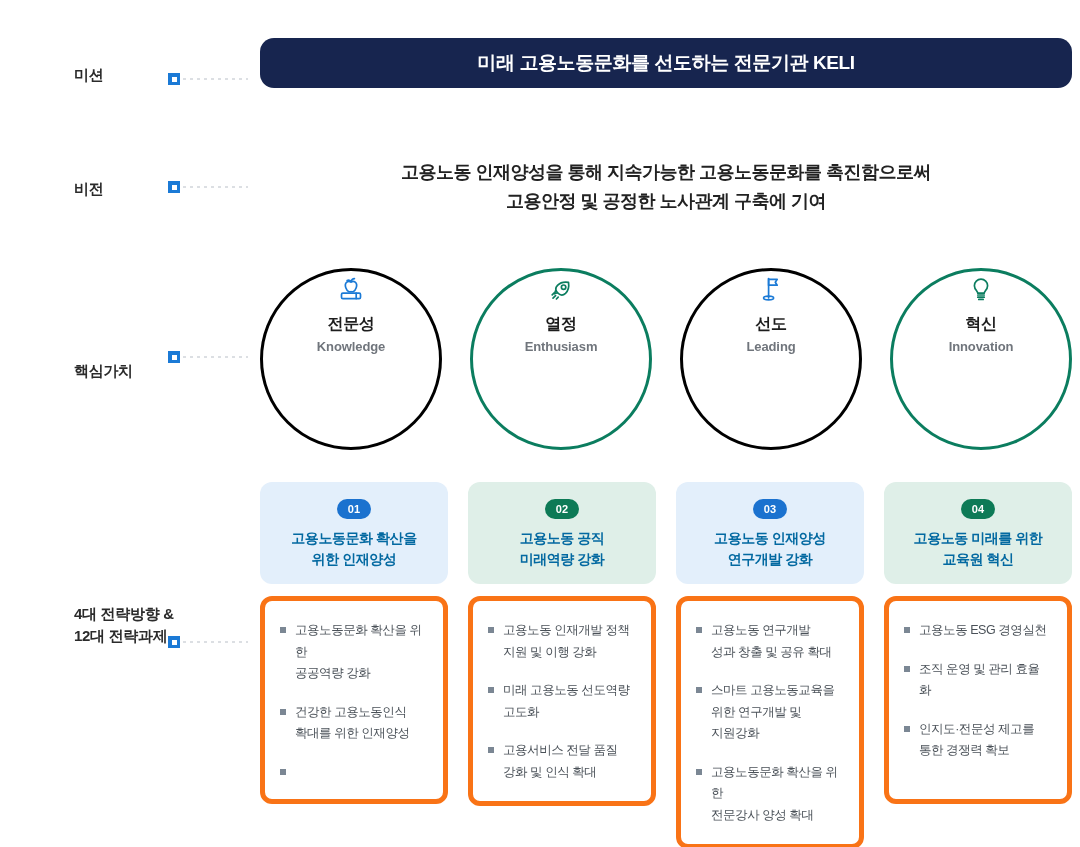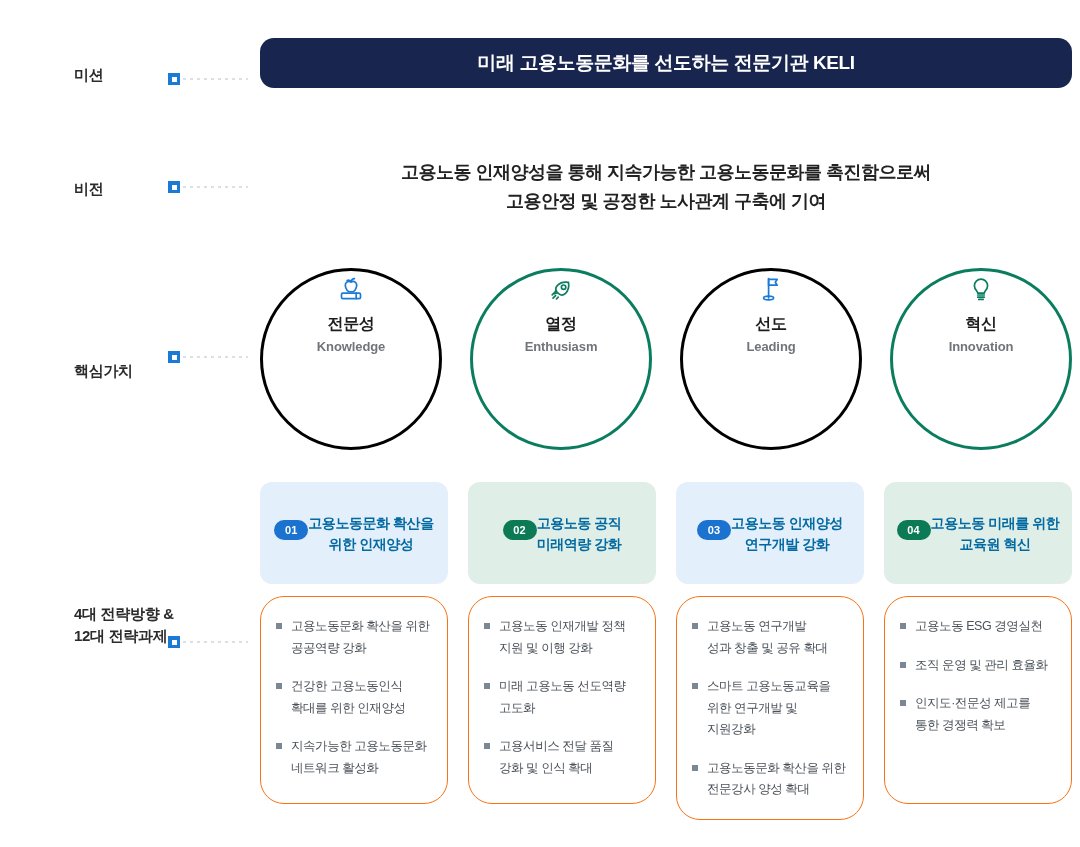--- a/index.html
+++ b/index.html
@@ -107,21 +107,21 @@
     left: 260px; top: 482px;
     width: 812px;
     display: flex; justify-content: space-between;
   }
   .col { width: 188px; }
 
   .col-head {
     height: 102px;
     border-radius: 12px;
     background: #e3effb;
-    display: flex; 
+    display: flex; flex-direction: column;
     align-items: center; justify-content: center;
     padding-top: 2px;
   }
   .col-head.green { background: #dfefe8; }
   .badge {
     min-width: 34px; height: 20px;
     border-radius: 10px;
     background: #1b72cf;
     color: #ffffff;
     font-size: 11px; font-weight: 700;
@@ -133,22 +133,22 @@
   .badge.green { background: #0d7a56; }
   .col-head .title {
     font-size: 14px; font-weight: 700; color: #0369a1;
     text-align: center; line-height: 1.5; letter-spacing: -0.45px;
     white-space: pre-line;
   }
 
   .col-body {
     margin-top: 12px;
     min-height: 208px;
-    border: 1px solid #f97316;
-    border-radius: 24px;
+    border: 5px solid #f97316;
+    border-radius: 12px;
     background: #ffffff;
     padding: 19px 16px 18px 15px;
   }
   .task { display: flex; margin-bottom: 17px; }
   .task:last-child { margin-bottom: 0; }
   .bullet {
     width: 6px; height: 6px;
     background: #7b8794;
     flex: 0 0 auto;
     margin: 7px 9px 0 0;
@@ -277,22 +277,20 @@
           <span class="task-text">고용노동문화 확산을 위한
 공공역량 강화</span>
         </div>
         <div class="task">
           <span class="bullet"></span>
           <span class="task-text">건강한 고용노동인식
 확대를 위한 인재양성</span>
         </div>
         <div class="task">
           <span class="bullet"></span>
-          <span class="task-text">지속가능한 고용노동문화
-네트워크 활성화</span>
         </div>
       </div>
     </div>
 
     <div class="col">
       <div class="col-head green">
         <span class="badge green">02</span>
         <span class="title">고용노동 공직
 미래역량 강화</span>
       </div>

